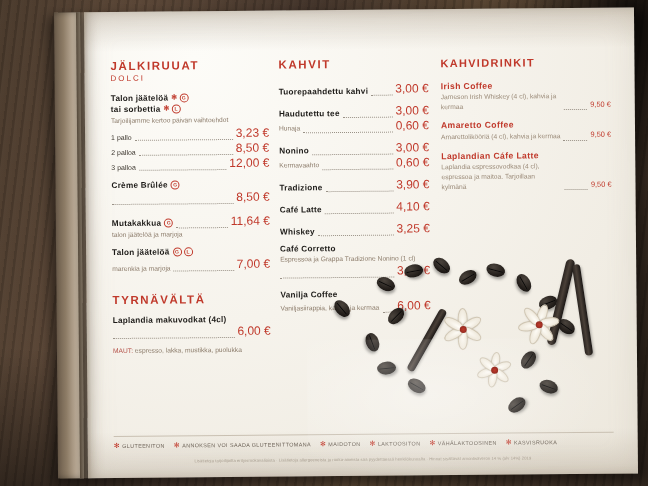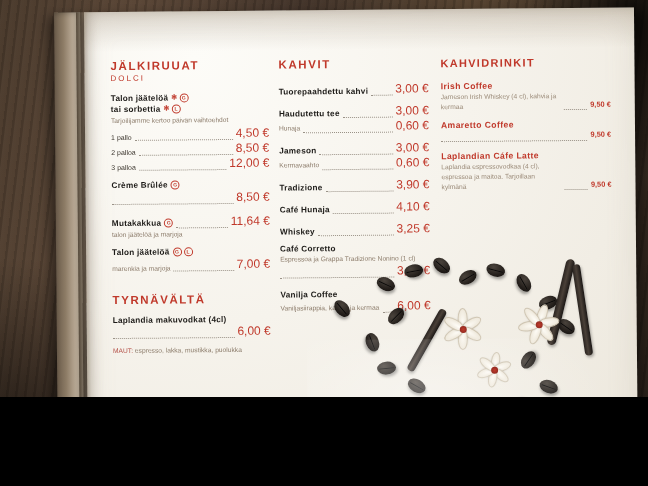--- a/index.html
+++ b/index.html
@@ -9,21 +9,21 @@
   }
   body {
     width: 648px;
     height: 486px;
     overflow: hidden;
     font-family: "Liberation Sans", sans-serif;
   }
   #scene {
     position: relative;
     width: 648px;
-    height: 397px;
+    height: 486px;
     background: #3b3027;
     overflow: hidden;
   }
   
   .table-bg {
     position: absolute;
     inset: 0;
     background:
       linear-gradient(105deg, #4a3a2c 0%, #5a4636 18%, #43342a 40%, #564330 62%, #3d2f24 85%, #32271e 100%);
   }
@@ -216,21 +216,21 @@
   .c3-desc {
     color: #9b8b79;
     font-size: 6.7px;
     line-height: 1.45;
     margin-top: 1px;
     display: flex;
     align-items: flex-end;
     gap: 3px;
   }
   .c3-desc .txt { max-width: 120px; }
-  .c3-desc .price { color: #c0392b; font-size: 7.4px; font-weight: bold; }
+  .c3-desc .price { color: #c0392b; font-size: 7.4px; }
 
   
   .legend {
     position: absolute;
     left: 56px;
     top: 430px;
     width: 500px;
     display: flex;
     gap: 9px;
     align-items: center;
@@ -359,21 +359,21 @@
               <span class="badge">✻</span>
               <span class="badge circ">G</span>
             </span><br>tai sorbettia<span class="badges">
               <span class="badge">✻</span>
               <span class="badge circ">L</span>
             </span></div>
         <div class="desc">Tarjoilijamme kertoo päivän vaihtoehdot</div>
         <div class="sub-line">
           <span class="sub-name">1 pallo</span>
           <span class="dots"></span>
-          <span class="price">4,50 €</span>
+          <span class="price">3,23 €</span>
         </div>
         <div class="sub-line">
           <span class="sub-name">2 palloa</span>
           <span class="dots"></span>
           <span class="price">8,50 €</span>
         </div>
         <div class="sub-line">
           <span class="sub-name">3 palloa</span>
           <span class="dots"></span>
           <span class="price">12,00 €</span>
@@ -446,42 +446,42 @@
         </div>
         <div class="sub-line">
           <span class="desc">Hunaja</span>
           <span class="dots"></span>
           <span class="price">0,60 €</span>
         </div>
       </div>
 
       <div class="item">
         <div class="item-row">
-          <span class="item-name">Jameson</span>
+          <span class="item-name">Nonino</span>
           <span class="dots"></span>
           <span class="price">3,00 €</span>
         </div>
         <div class="sub-line">
           <span class="desc">Kermavaahto</span>
           <span class="dots"></span>
           <span class="price">0,60 €</span>
         </div>
       </div>
 
       <div class="item">
         <div class="item-row">
           <span class="item-name">Tradizione</span>
           <span class="dots"></span>
           <span class="price">3,90 €</span>
         </div>
       </div>
 
       <div class="item">
         <div class="item-row">
-          <span class="item-name">Café Hunaja</span>
+          <span class="item-name">Café Latte</span>
           <span class="dots"></span>
           <span class="price">4,10 €</span>
         </div>
       </div>
 
       <div class="item">
         <div class="item-row">
           <span class="item-name">Whiskey</span>
           <span class="dots"></span>
           <span class="price">3,25 €</span>
@@ -516,20 +516,21 @@
         <div class="c3-desc">
           <span class="txt">Jameson Irish Whiskey (4 cl), kahvia ja kermaa</span>
           <span class="dots"></span>
           <span class="price">9,50 €</span>
         </div>
       </div>
 
       <div class="c3-item">
         <div class="c3-name">Amaretto Coffee</div>
         <div class="c3-desc">
+          <span class="txt">Amarettolikööriä (4 cl), kahvia ja kermaa</span>
           <span class="dots"></span>
           <span class="price">9,50 €</span>
         </div>
       </div>
 
       <div class="c3-item">
         <div class="c3-name">Laplandian Cáfe Latte</div>
         <div class="c3-desc">
           <span class="txt">Laplandia espressovodkaa (4 cl), espressoa ja maitoa. Tarjoillaan kylmänä</span>
           <span class="dots"></span>

